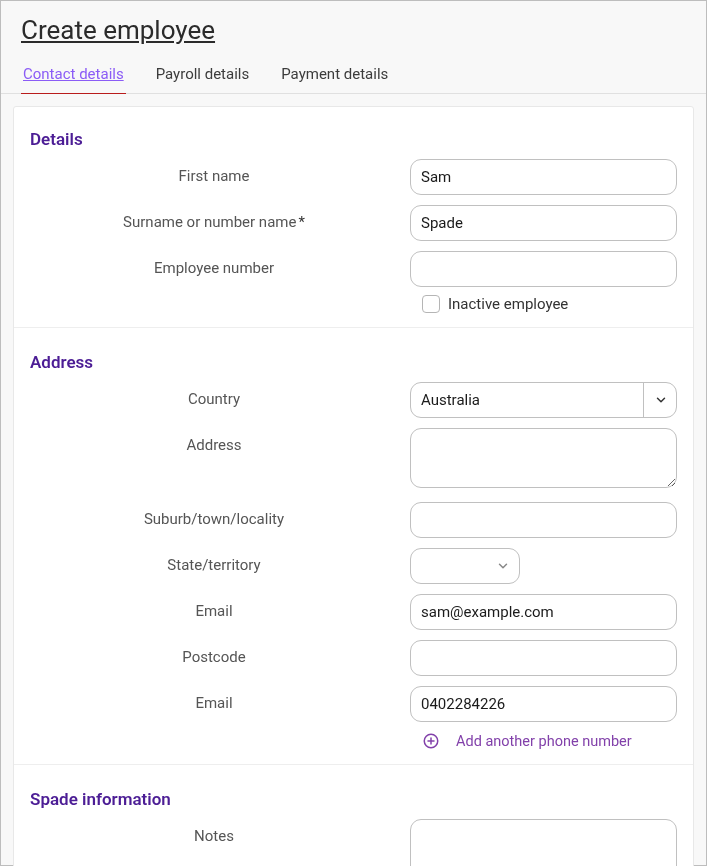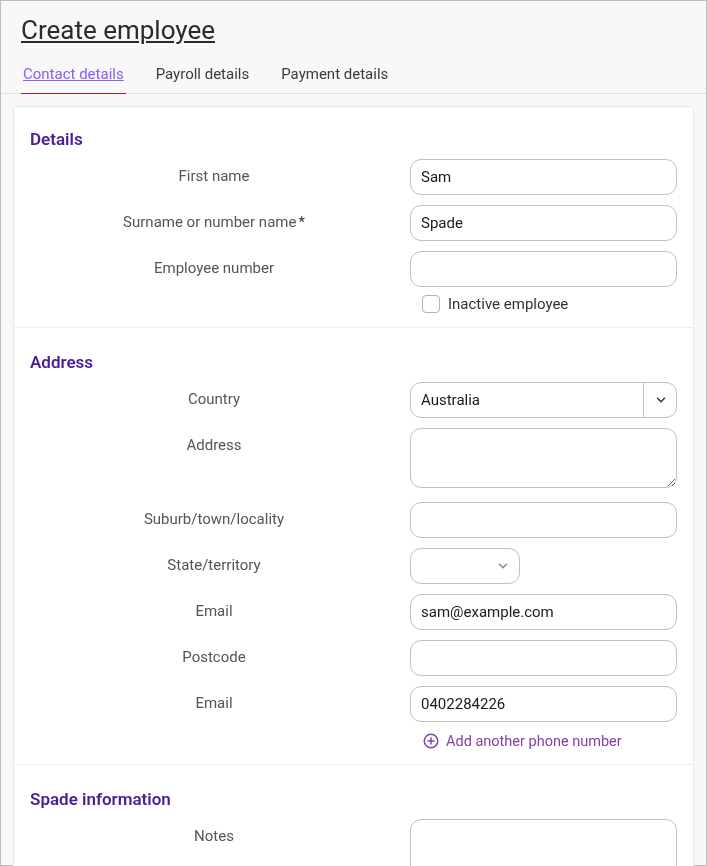--- a/index.html
+++ b/index.html
@@ -129,21 +129,21 @@
   }
   .chk-label { font-size:15px; color:#333; }
   hr.sep {
     border:none;
     border-top:1px solid #eee;
     margin:14px -16px 6px -16px;
   }
   .link-action {
     display:flex;
     align-items:center;
-    gap:6px;
+    gap:16px;
     margin-left:392px;
     color:#8241aa;
     font-size:14.5px;
     cursor:pointer;
     margin-top:4px;
     margin-bottom:4px;
   }
   .plus-svg { width:18px; height:18px; }
   .state-select { max-width:110px; }
   .state-select input{ color:#999; }

